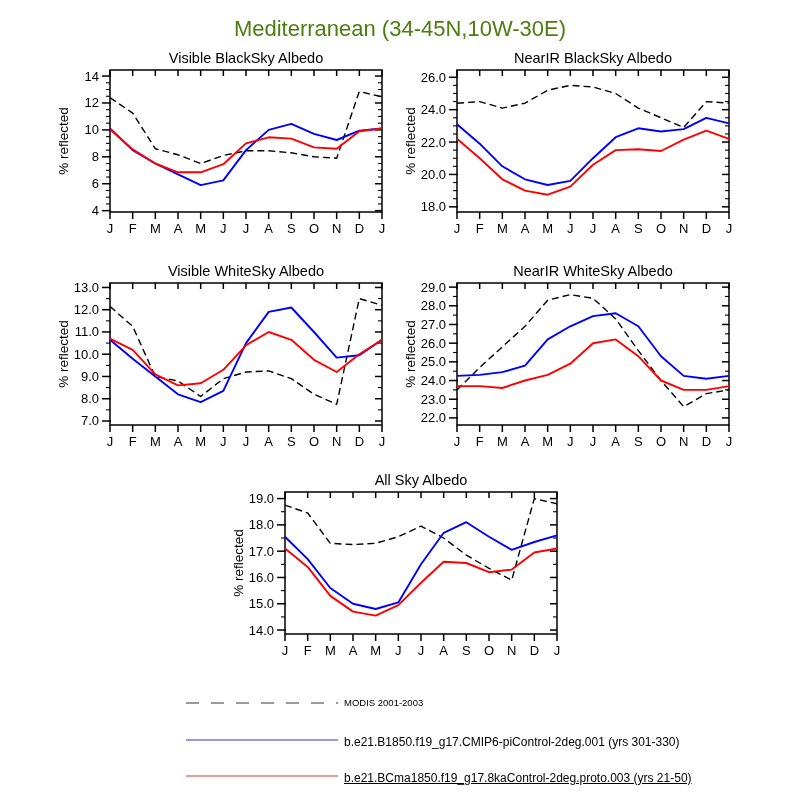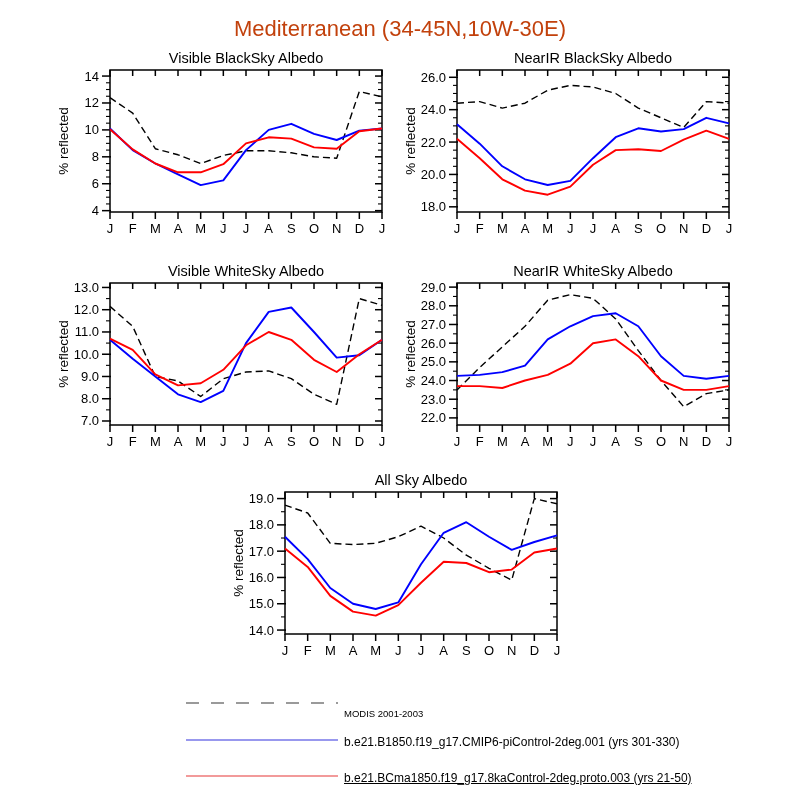--- a/index.html
+++ b/index.html
@@ -1,28 +1,28 @@
 <!DOCTYPE html>
 <html><head>
 <meta charset="utf-8">
 <style>
   html,body{margin:0;padding:0;background:#ffffff;width:800px;height:800px;overflow:hidden;
     font-family:"Liberation Sans", sans-serif;}
   #figure{position:relative;width:800px;height:800px;background:#ffffff;}
   #main-title{position:absolute;top:16px;left:0;width:800px;text-align:center;
-    font-size:22px;color:#c2410c;letter-spacing:0px;}
+    font-size:22px;color:#4d7c0f;letter-spacing:0px;}
   #charts-svg{position:absolute;top:0;left:0;}
   .chart-title{font-size:14.5px;fill:#000;}
   .tick-label{font-size:13px;fill:#000;}
   .month-label{font-size:13px;fill:#000;}
   .axis-name{font-size:13.5px;fill:#000;}
   .legend-line{position:absolute;height:2px;width:152px;}
   .legend-line.dashed{background:repeating-linear-gradient(90deg,#9a9a9a 0px,#9a9a9a 13px,transparent 13px,transparent 25px);}
   .legend-label{position:absolute;color:#000;white-space:nowrap;}
-  .legend-label.big{font-size:9.5px;margin-top:11px;}
+  .legend-label.big{font-size:9.5px;}
   .legend-label.small{font-size:12px;}
 </style>
 </head>
 <body>
 
 <div id="figure">
   <div id="main-title">Mediterranean (34-45N,10W-30E)</div>
 
   <svg id="charts-svg" width="800" height="800" viewBox="0 0 800 800" xmlns="http://www.w3.org/2000/svg">
       <g>

